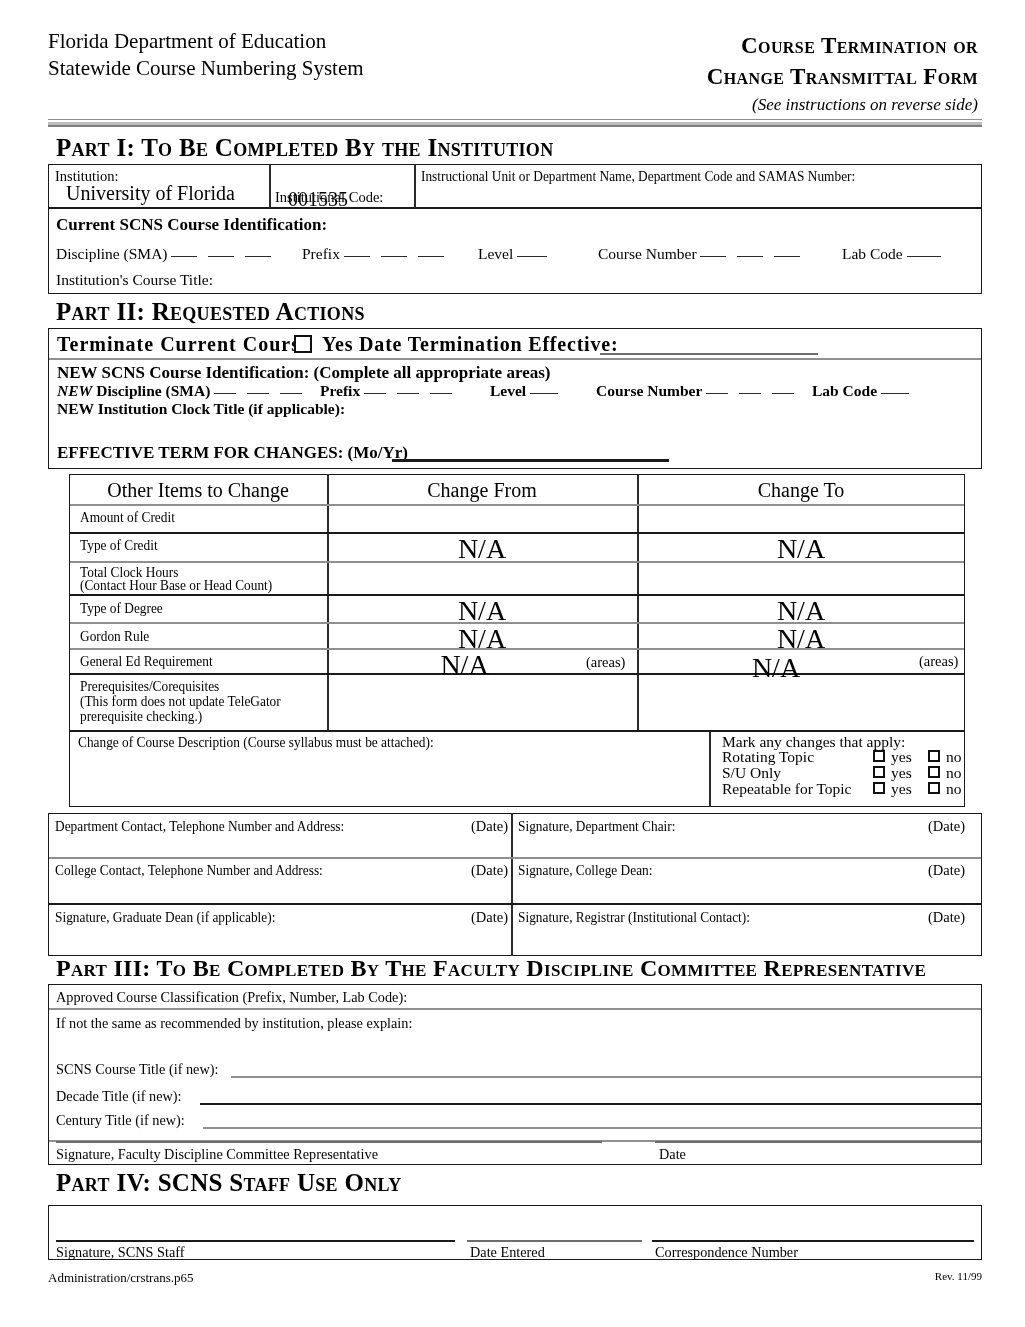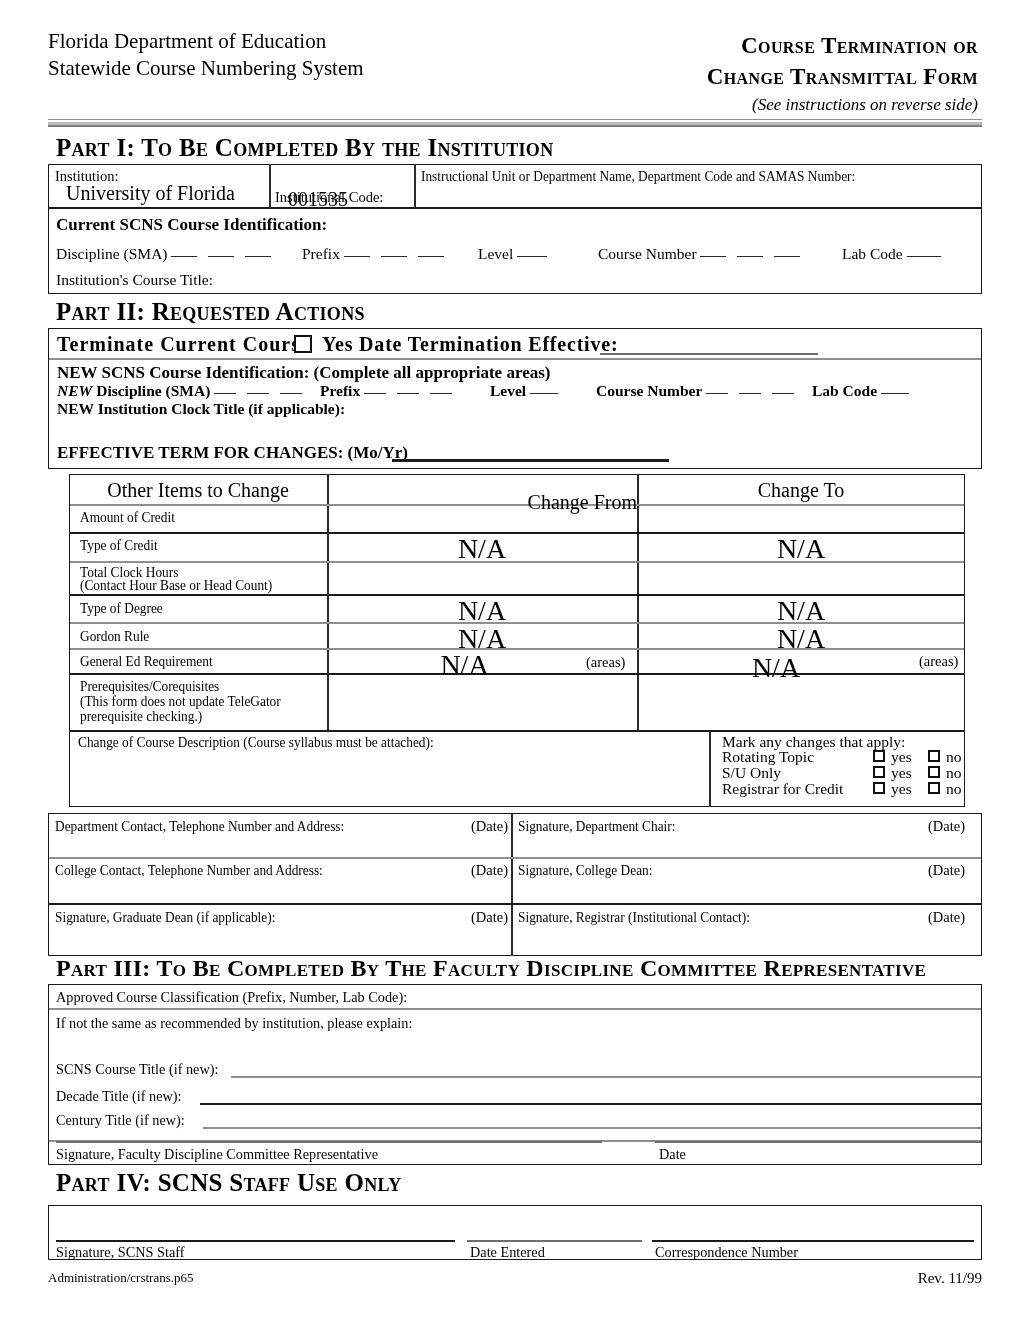--- a/index.html
+++ b/index.html
@@ -48,21 +48,21 @@
   .b{font-weight:700;}
   .i{font-style:italic;}
   .cond{transform:scaleX(.92);transform-origin:left center;}
   .ctr{text-align:center;}
   .blank{display:inline-block;border-bottom:1.5px solid #2b2b2b;vertical-align:2px;}
   .ul{position:absolute;border-bottom:2px solid #1a1a1a;}
   .ulg{position:absolute;border-bottom:2px solid #8f8f8f;}
   .chk{position:absolute;border:2px solid #111;background:#fff;box-sizing:border-box;}
   .na{position:absolute;font-size:28px;}
   .footer-l{position:absolute;left:48px;top:1270px;font-size:13px;}
-  .footer-r{position:absolute;right:43px;top:1270px;font-size:15px;}
+  .footer-r{position:absolute;right:43px;top:1270px;font-size:11px;}
 </style>
 </head>
 <body>
 
 <div class="page">
 
 
   <div class="hdr">
     <div class="hdr-left">
       <div>Florida Department of Education</div>
@@ -160,21 +160,21 @@
   <div class="lbl s15 b" style="left:57px;top:443px;">EFFECTIVE TERM FOR CHANGES:  (Mo/Yr)</div>
   <div class="ul" style="left:392px;top:459px;width:277px;border-bottom-width:3px;"></div>
 
   <div class="box" style="left:69px;top:474px;width:896px;height:333px;"></div>
   <div class="vline" style="left:327px;top:474px;height:256px;"></div>
   <div class="vline" style="left:637px;top:474px;height:256px;"></div>
   <div class="vline" style="left:709px;top:730px;height:77px;"></div>
 
   <div class="hline" style="left:70px;top:504px;width:894px;"></div>
   <div class="lbl s17 ctr" style="left:69px;top:479px;width:258px;">Other Items to Change</div>
-  <div class="lbl s17 ctr" style="left:327px;top:491px;width:310px;text-align:right;">Change From</div>
+  <div class="lbl s17 ctr" style="left:327px;top:479px;width:310px;">Change From</div>
   <div class="lbl s17 ctr" style="left:637px;top:479px;width:328px;">Change To</div>
 
   <div class="hline dark" style="left:70px;top:532px;width:894px;height:1.5px;"></div>
   <div class="lbl s12 cond" style="left:80px;top:509px;">Amount of Credit</div>
 
   <div class="hline" style="left:70px;top:561px;width:894px;"></div>
   <div class="lbl s12 cond" style="left:80px;top:537px;">Type of Credit</div>
   <div class="na ctr" style="left:327px;top:533px;width:310px;">N/A</div>
   <div class="na ctr" style="left:637px;top:533px;width:328px;">N/A</div>
 
@@ -213,21 +213,21 @@
   <div class="lbl s13" style="left:891px;top:748px;">yes</div>
   <div class="chk" style="left:928px;top:750px;width:12px;height:12px;"></div>
   <div class="lbl s13" style="left:946px;top:748px;">no</div>
 
   <div class="lbl s13" style="left:722px;top:764px;">S/U Only</div>
   <div class="chk" style="left:873px;top:766px;width:12px;height:12px;"></div>
   <div class="lbl s13" style="left:891px;top:764px;">yes</div>
   <div class="chk" style="left:928px;top:766px;width:12px;height:12px;"></div>
   <div class="lbl s13" style="left:946px;top:764px;">no</div>
 
-  <div class="lbl s13" style="left:722px;top:780px;">Registrar for Credit</div>
+  <div class="lbl s13" style="left:722px;top:780px;">Repeatable for Topic</div>
   <div class="chk" style="left:873px;top:782px;width:12px;height:12px;"></div>
   <div class="lbl s13" style="left:891px;top:780px;">yes</div>
   <div class="chk" style="left:928px;top:782px;width:12px;height:12px;"></div>
   <div class="lbl s13" style="left:946px;top:780px;">no</div>
 
   <div class="box" style="left:48px;top:813px;width:934px;height:143px;"></div>
   <div class="vline" style="left:511px;top:813px;height:143px;"></div>
   <div class="hline" style="left:49px;top:857px;width:932px;"></div>
   <div class="hline dark" style="left:49px;top:903px;width:932px;height:1.5px;"></div>
 

